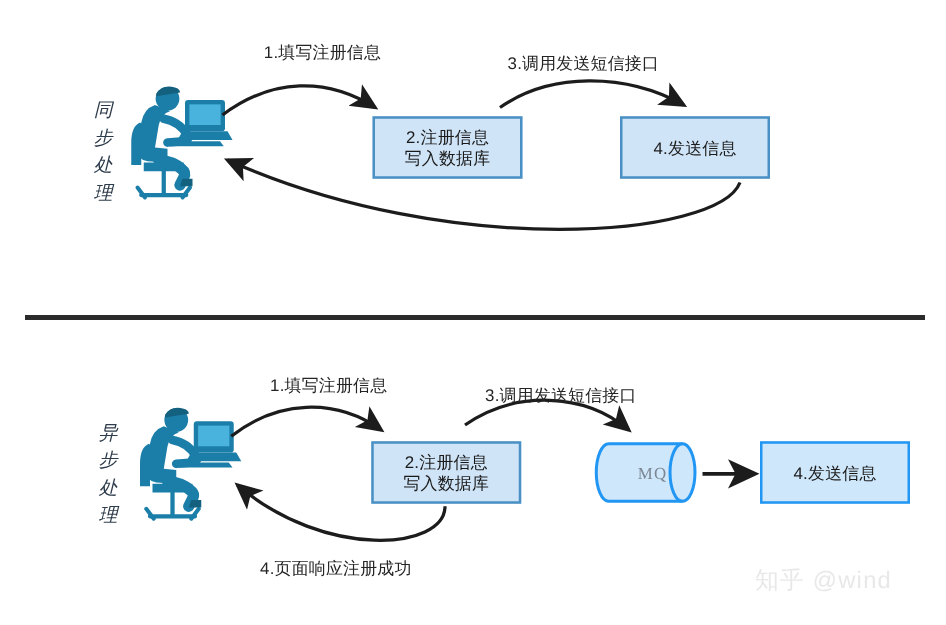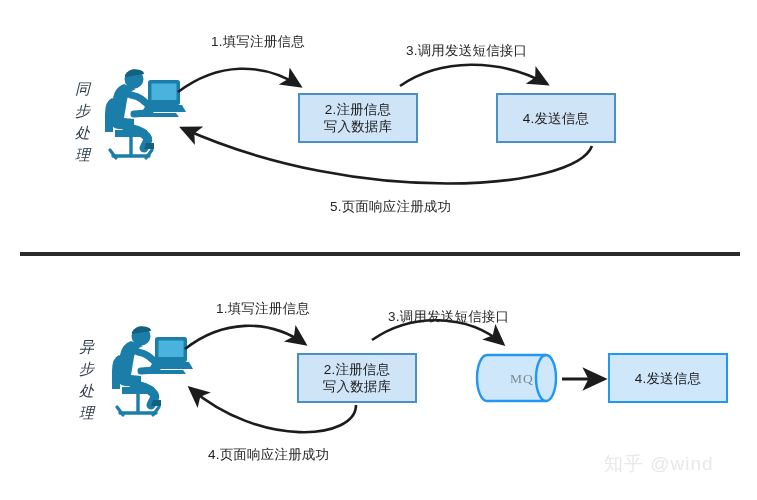--- a/index.html
+++ b/index.html
@@ -159,21 +159,20 @@
     <div>2.注册信息</div>
     <div>写入数据库</div>
   </div>
 
   <div class="node-box" style="left:496px; top:93px; width:120px; height:50px;">
     <div>4.发送信息</div>
   </div>
 
   <div class="edge-label" style="left:211px; top:33px;">1.填写注册信息</div>
   <div class="edge-label" style="left:406px; top:42px;">3.调用发送短信接口</div>
-  <div class="edge-label" style="left:330px; top:198px;">5.页面响应注册成功</div>
 
   <div class="side-label" style="left:74px; top:336px;">
     <span>异</span>
     <span>步</span>
     <span>处</span>
     <span>理</span>
   </div>
 
   <div class="node-box" style="left:297px; top:353px; width:120px; height:50px;">
     <div>2.注册信息</div>

